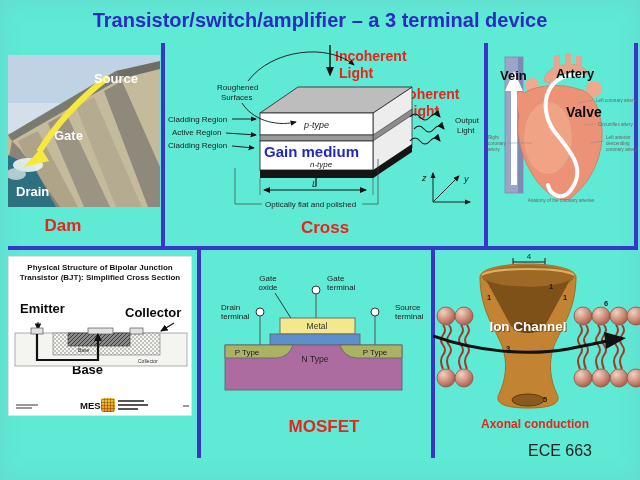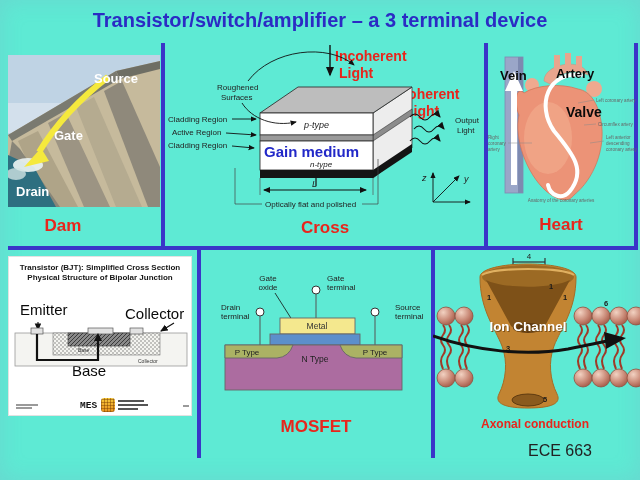--- a/index.html
+++ b/index.html
@@ -15,29 +15,29 @@
     font-size:20px;font-weight:bold;color:#2B2BC4;letter-spacing:0px;
   }
   .gridline{background:#3A35C8;}
   .caption{
     font-size:17px;font-weight:bold;color:#E8251C;text-align:center;
   }
   .fineprint-bar{position:absolute;background:#9A9A9A;height:1.5px;}
   .fineprint-dark{position:absolute;background:#555;height:2px;}
   #bjt-frame{border:1px solid #E2E2E2;background:#fff;}
   #bjt-title{font-size:8px;font-weight:bold;color:#161616;text-align:center;line-height:10px;}
-  .bjt-big{font-size:15px;font-weight:normal;color:#0A0A0A;}
+  .bjt-big{font-size:13px;font-weight:bold;color:#0A0A0A;}
   #mes-logo{
     width:14px;height:14px;border-radius:3px;
     background-image:
       repeating-linear-gradient(90deg, rgba(120,60,0,.45) 0 1px, transparent 1px 3px),
       repeating-linear-gradient(0deg, rgba(120,60,0,.45) 0 1px, transparent 1px 3px),
       linear-gradient(#F6C93C,#E8921E);
   }
-  #mes-text{font-size:9.5px;font-weight:bold;color:#111;font-family:Liberation Mono, monospace;}
+  #mes-text{font-size:9.5px;font-weight:bold;color:#111;}
   #footer{font-size:16px;color:#222;text-align:center;}
   svg text{font-family:"Liberation Sans", sans-serif;}
 </style>
 </head>
 <body>
 
 <div id="slide">
 
   <svg width="0" height="0" style="position:absolute">
     <defs>
@@ -208,26 +208,25 @@
       <line x1="22" y1="100" x2="46" y2="100"></line>
       <line x1="92" y1="60" x2="108" y2="57"></line>
       <line x1="98" y1="82" x2="110" y2="81"></line>
       <line x1="104" y1="100" x2="118" y2="98"></line>
     </g>
 
     <text x="14" y="37" font-size="13" font-weight="bold" fill="#0A0A0A">Vein</text>
     <text x="70" y="35" font-size="13" font-weight="bold" fill="#0A0A0A">Artery</text>
     <text x="80" y="74" font-size="14" font-weight="bold" fill="#0A0A0A">Valve</text>
   </svg>
-  <div class="abs caption" style="left:516px;top:215px;width:90px">Heart</div>
 
   <div id="bjt-frame" class="abs" style="left:8px;top:256px;width:182px;height:158px"></div>
   <div id="bjt-title" class="abs" style="left:14px;top:263px;width:172px">
+    <div>Physical Structure of Bipolar Junction</div>
     <div>Transistor (BJT): Simplified Cross Section</div>
-    <div>Physical Structure of Bipolar Junction</div>
   </div>
   <div class="abs bjt-big" style="left:20px;top:301px">Emitter</div>
   <div class="abs bjt-big" style="left:125px;top:305px">Collector</div>
   <div class="abs bjt-big" style="left:72px;top:362px">Base</div>
 
   <svg class="abs" style="left:10px;top:322px" width="185" height="50" viewBox="0 0 185 50">
     <line x1="28" y1="0" x2="28" y2="8" stroke="#111" stroke-width="1.1" marker-end="url(#ah)"></line>
     <line x1="164" y1="1" x2="151" y2="9" stroke="#111" stroke-width="1.1" marker-end="url(#ah)"></line>
     <rect x="5" y="11" width="172" height="33" fill="#F4F4F1" stroke="#999" stroke-width="0.8"></rect>
     <rect x="43" y="11" width="107" height="22" fill="url(#dots)" stroke="#777" stroke-width="0.6"></rect>
@@ -280,21 +279,21 @@
     <rect x="81" y="68" width="75" height="16" fill="#F4E88E" stroke="#666" stroke-width="0.9"></rect>
     <rect x="71" y="84" width="90" height="11" fill="#5C8FCB" stroke="#666" stroke-width="0.9"></rect>
     <rect x="26" y="95" width="177" height="45" fill="#AC6CA0" stroke="#666" stroke-width="0.9"></rect>
     <path d="M26,95 L94,95 Q90,107 78,108 L26,108 Z" fill="#ABB264" stroke="#666" stroke-width="0.9"></path>
     <path d="M203,95 L141,95 Q145,107 157,108 L203,108 Z" fill="#ABB264" stroke="#666" stroke-width="0.9"></path>
     <text x="118" y="79" text-anchor="middle" font-size="8.5" fill="#333">Metal</text>
     <text x="48" y="105" text-anchor="middle" font-size="8" fill="#222">P Type</text>
     <text x="176" y="105" text-anchor="middle" font-size="8" fill="#222">P Type</text>
     <text x="116" y="112" text-anchor="middle" font-size="8.5" fill="#222">N Type</text>
   </svg>
-  <div class="abs caption" style="left:271px;top:417px;width:90px">MOSFET</div>
+  <div class="abs caption" style="left:279px;top:417px;width:90px">MOSFET</div>
 
   <svg class="abs" style="left:433px;top:250px" width="207" height="208" viewBox="0 0 207 208">
 
     <g>
       <line x1="80" y1="12" x2="112" y2="12" stroke="#333" stroke-width="1.2"></line>
       <line x1="80" y1="8" x2="80" y2="16" stroke="#333" stroke-width="1.2"></line>
       <line x1="112" y1="8" x2="112" y2="16" stroke="#333" stroke-width="1.2"></line>
       <text x="96" y="9" text-anchor="middle" font-size="8" fill="#222">4</text>
     </g>
 

